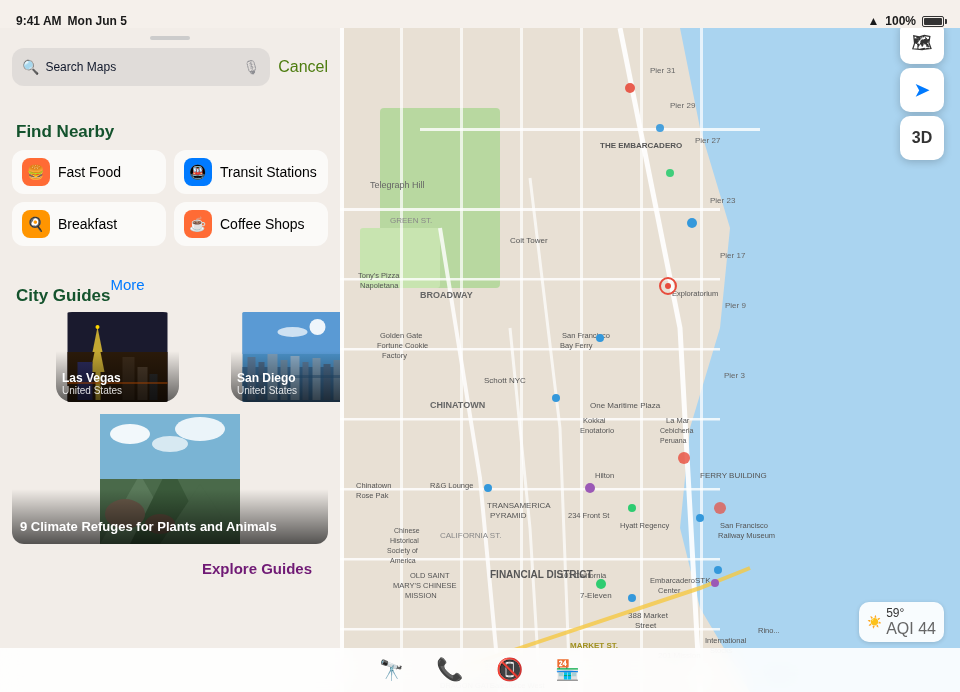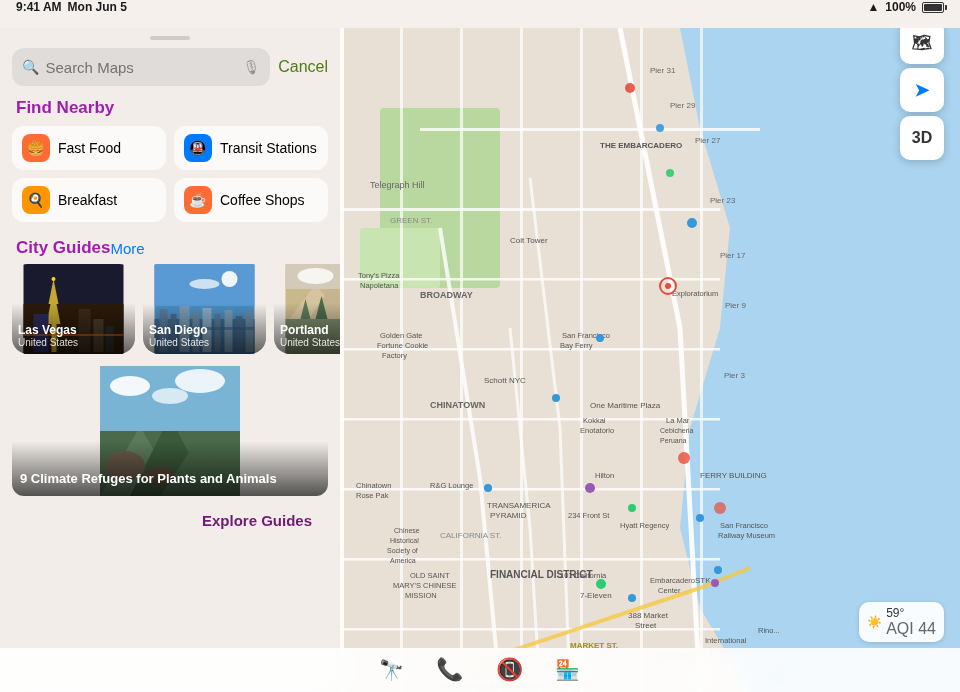--- a/index.html
+++ b/index.html
@@ -12,21 +12,21 @@
       position: relative;
     }
 
     
     .status-bar {
       position: absolute;
       top: 0; left: 0; right: 0;
       height: 28px;
       background: #f5f0eb;
       display: flex;
-      align-items: flex-start;
+      align-items: flex-end;
       justify-content: space-between;
       padding: 0 16px;
       z-index: 100;
       font-size: 12px;
       font-weight: 600;
       color: #1a1a1a;
     }
     .status-left { display: flex; align-items: center; gap: 6px; }
     .status-right { display: flex; align-items: center; gap: 6px; }
     .battery-icon {
@@ -128,39 +128,40 @@
       background: rgba(142,142,147,0.18);
       border-radius: 12px;
       display: flex;
       align-items: center;
       padding: 0 10px;
       gap: 6px;
     }
     .search-icon { color: #8e8e93; font-size: 14px; }
     .search-input-text {
       flex: 1;
-      color: #737373;
-      font-size: 15px;
+      color: #0f172a;
+      font-size: 12px;
     }
     .mic-icon { color: #8e8e93; font-size: 14px; }
     .cancel-btn {
       color: #4d7c0f;
       font-size: 16px;
       font-weight: 400;
       cursor: pointer;
       white-space: nowrap;
     }
 
     
     .section-label {
       font-size: 17px;
       font-weight: 700;
-      color: #a21caf;
+      color: #14532d;
       padding: 4px 16px 8px;
       flex-shrink: 0;
+      margin-top: 24px;
     }
 
     .nearby-grid {
       display: grid;
       grid-template-columns: 1fr 1fr;
       gap: 8px;
       padding: 0 12px 8px;
       flex-shrink: 0;
     }
     .nearby-item {
@@ -207,20 +208,21 @@
       flex-shrink: 0;
       overflow: hidden;
     }
     .city-card {
       width: 123px;
       border-radius: 16px;
       overflow: hidden;
       position: relative;
       flex-shrink: 0;
       cursor: pointer;
+      margin-left: 44px;
     }
     .city-card-img {
       width: 100%; height: 90px;
       display: block;
     }
     .city-card-overlay {
       position: absolute;
       bottom: 0; left: 0; right: 0;
       background: linear-gradient(transparent, rgba(0,0,0,0.6));
       padding: 20px 6px 6px;

